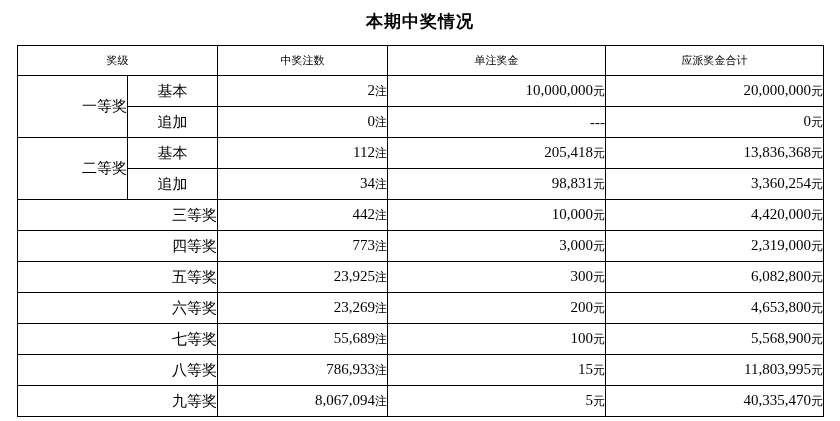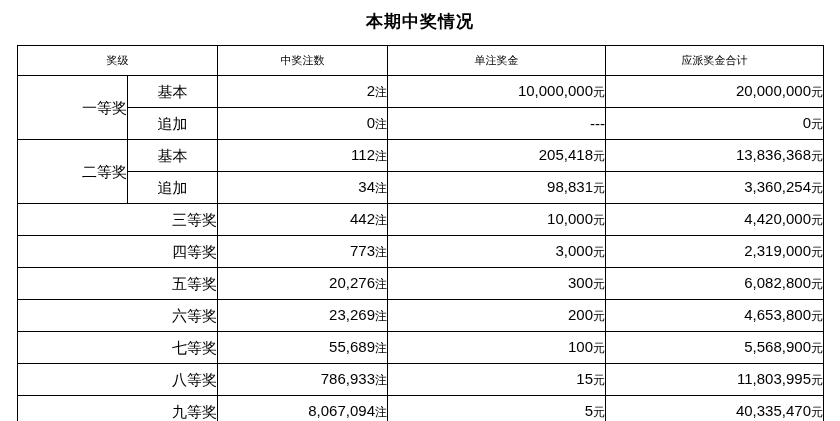--- a/index.html
+++ b/index.html
@@ -12,20 +12,21 @@
     background: #ffffff;
     font-family: "Liberation Sans", sans-serif;
     color: #000000;
     overflow: hidden;
   }
   .page {
     position: relative;
     width: 840px;
     height: 421px;
     box-sizing: border-box;
+    font-family: Liberation Serif, serif;
   }
   .title {
     text-align: center;
     font-size: 17px;
     font-weight: bold;
     letter-spacing: 1px;
     padding-top: 10px;
     padding-bottom: 12px;
     color: #000;
   }
@@ -136,21 +137,21 @@
             <td class="total"><span>4,420,000</span><span class="unit">元</span></td>
           </tr>
           <tr>
             <td class="level" colspan="2">四等奖</td>
             <td class="num"><span>773</span><span class="unit">注</span></td>
             <td class="amount"><span>3,000</span><span class="unit">元</span></td>
             <td class="total"><span>2,319,000</span><span class="unit">元</span></td>
           </tr>
           <tr>
             <td class="level" colspan="2">五等奖</td>
-            <td class="num"><span>20,276</span><span class="unit">注</span></td>
+            <td class="num"><span>23,925</span><span class="unit">注</span></td>
             <td class="amount"><span>300</span><span class="unit">元</span></td>
             <td class="total"><span>6,082,800</span><span class="unit">元</span></td>
           </tr>
           <tr>
             <td class="level" colspan="2">六等奖</td>
             <td class="num"><span>23,269</span><span class="unit">注</span></td>
             <td class="amount"><span>200</span><span class="unit">元</span></td>
             <td class="total"><span>4,653,800</span><span class="unit">元</span></td>
           </tr>
           <tr>

